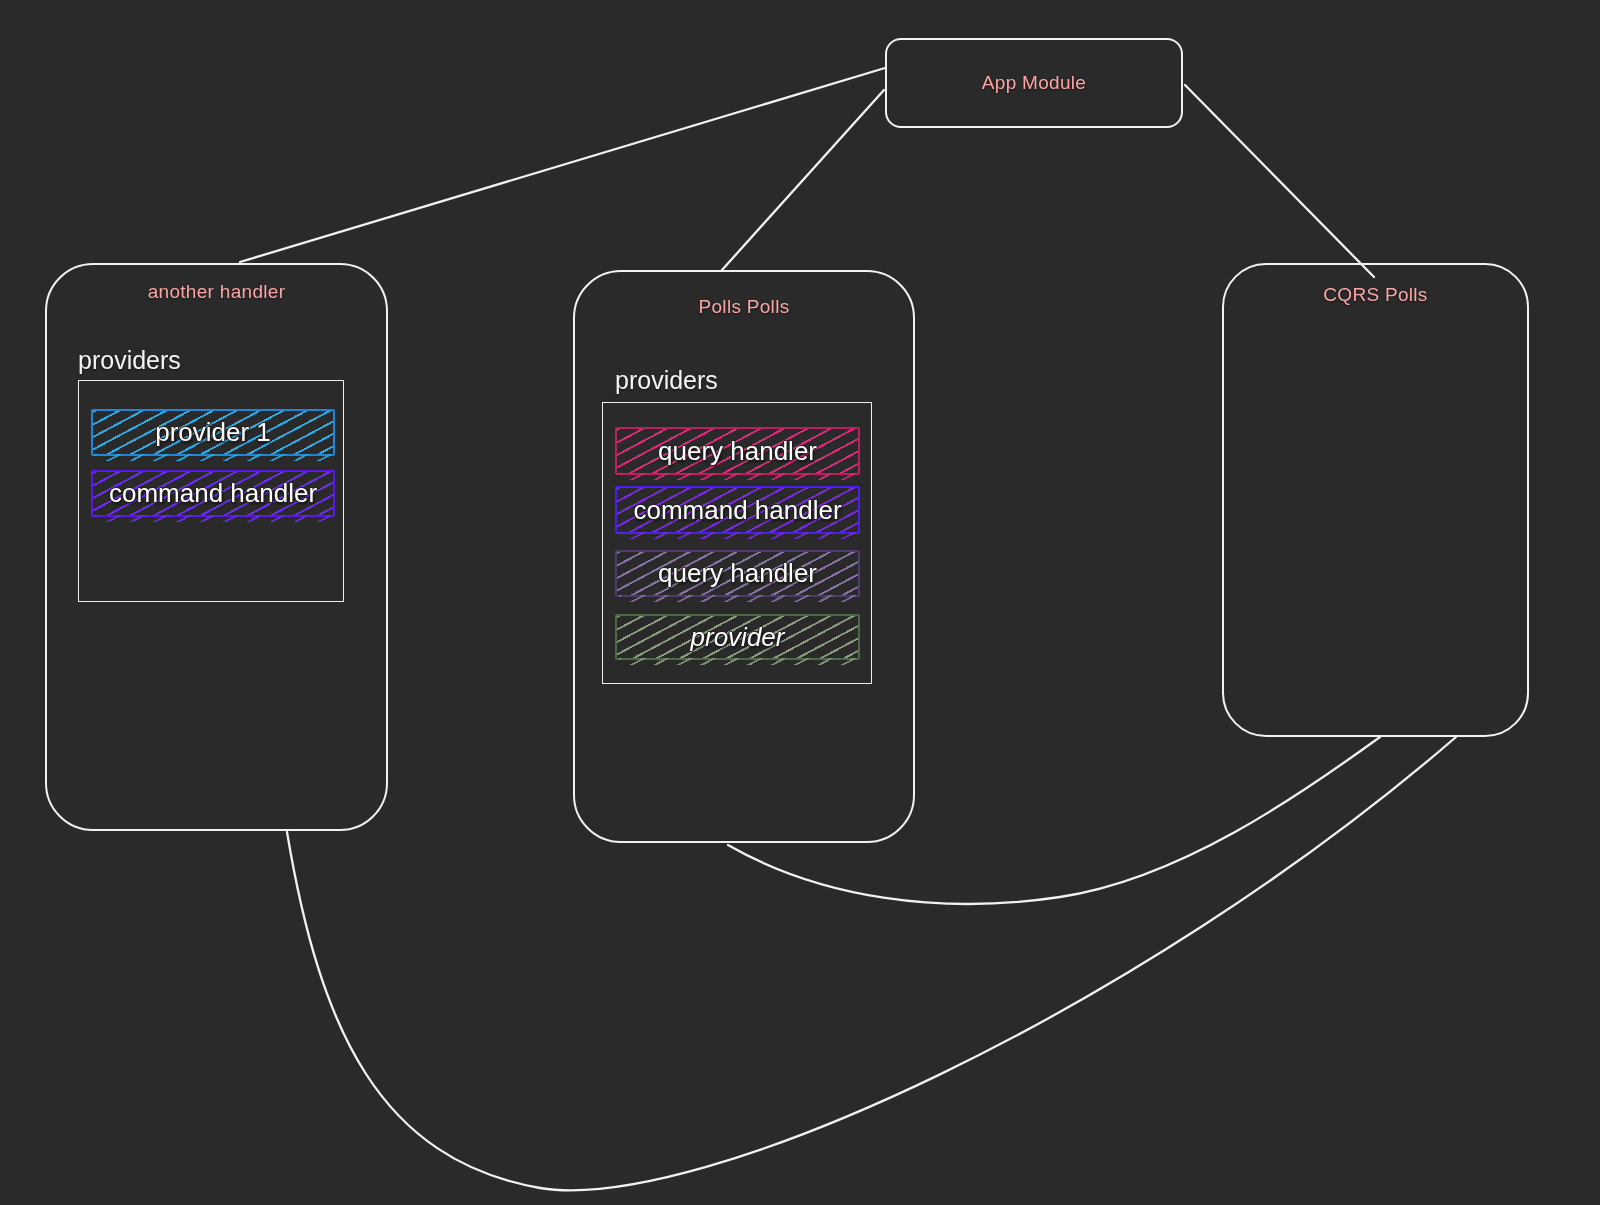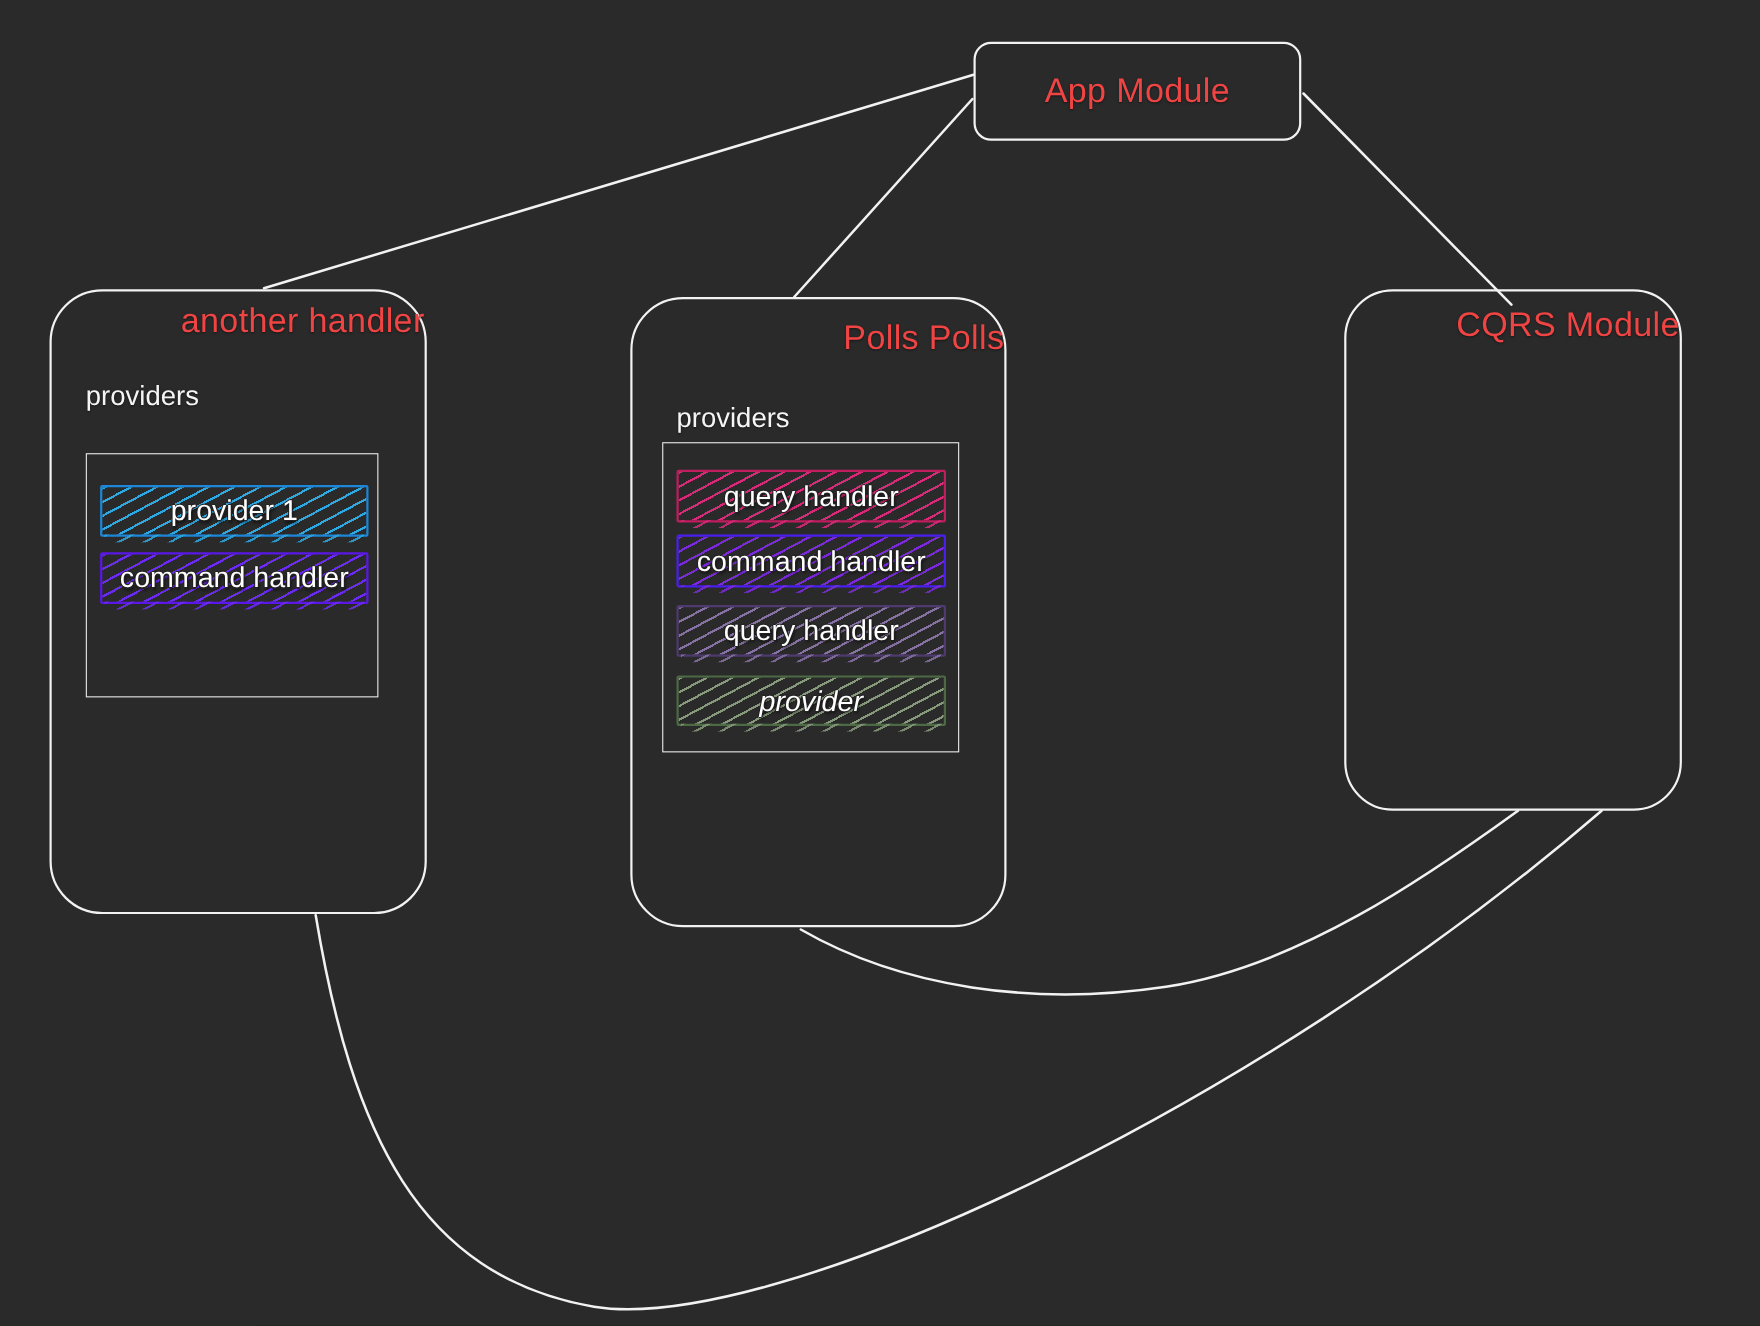--- a/index.html
+++ b/index.html
@@ -24,23 +24,23 @@
     stroke-linecap:round;
   }
   .module{
     position:absolute;
     border:2.5px solid var(--stroke,#f2f2f2);
     box-sizing:border-box;
     background:transparent;
   }
   .module-title{
     position:absolute;left:0;right:0;
-    text-align:right;
-    color:#ef4444;
-    font-size:31px;
+    text-align:center;
+    color:#fca5a5;
+    font-size:19px;
     line-height:30px;
     letter-spacing:.3px;
     text-shadow:0 1px 2px rgba(0,0,0,.5);
     white-space:nowrap;
   }
   .module-app{
     display:flex;align-items:center;justify-content:center;
   }
   .module-app .module-title{position:static;}
   .providers-label{
@@ -89,34 +89,34 @@
     <path d="M 728 845 C 820 898 940 915 1060 897 C 1180 879 1300 795 1380 737"></path>
   </svg>
 
   <div class="module module-app" style="left:885px;top:38px;width:298px;height:90px;border-radius:16px;">
     <div class="module-title">App Module</div>
   </div>
 
   <div class="module" style="left:45px;top:263px;width:343px;height:568px;border-radius:48px;">
     <div class="module-title" style="top:12px;">another handler</div>
     <div class="providers-label" style="left:31px;top:80px;">providers</div>
-    <div class="providers-box" style="left:31px;top:115px;width:266px;height:222px;margin-top:32px;">
+    <div class="providers-box" style="left:31px;top:115px;width:266px;height:222px;">
       <div class="hatch-item" style="left: 12px; top: 28px; width: 244px; height: 47px; --bc: #1d86d8; --hatch: #2fa7e0;">provider 1</div>
       <div class="hatch-item" style="left: 12px; top: 89px; width: 244px; height: 47px; --bc: #5b17e8; --hatch: #6c2cf0;">command handler</div>
     </div>
   </div>
 
   <div class="module" style="left:573px;top:270px;width:342px;height:573px;border-radius:48px;">
     <div class="module-title" style="top:20px;">Polls Polls</div>
     <div class="providers-label" style="left:40px;top:93px;">providers</div>
     <div class="providers-box" style="left:27px;top:130px;width:270px;height:282px;">
       <div class="hatch-item" style="left: 12px; top: 24px; width: 245px; height: 48px; --bc: #c01d5e; --hatch: #d62b78;">query handler</div>
       <div class="hatch-item" style="left: 12px; top: 83px; width: 245px; height: 48px; --bc: #4a1ef0; --hatch: #7a2bd8;">command handler</div>
       <div class="hatch-item" style="left: 12px; top: 147px; width: 245px; height: 47px; --bc: #4e3a6e; --hatch: #8671a3;">query handler</div>
       <div class="hatch-item" style="left: 12px; top: 211px; width: 245px; height: 46px; font-style: italic; --bc: #4c6b45; --hatch: #87997b;">provider</div>
     </div>
   </div>
 
   <div class="module" style="left:1222px;top:263px;width:307px;height:474px;border-radius:44px;">
-    <div class="module-title" style="top:15px;">CQRS Module</div>
+    <div class="module-title" style="top:15px;">CQRS Polls</div>
   </div>
 
 </div>
 
 </body></html>

